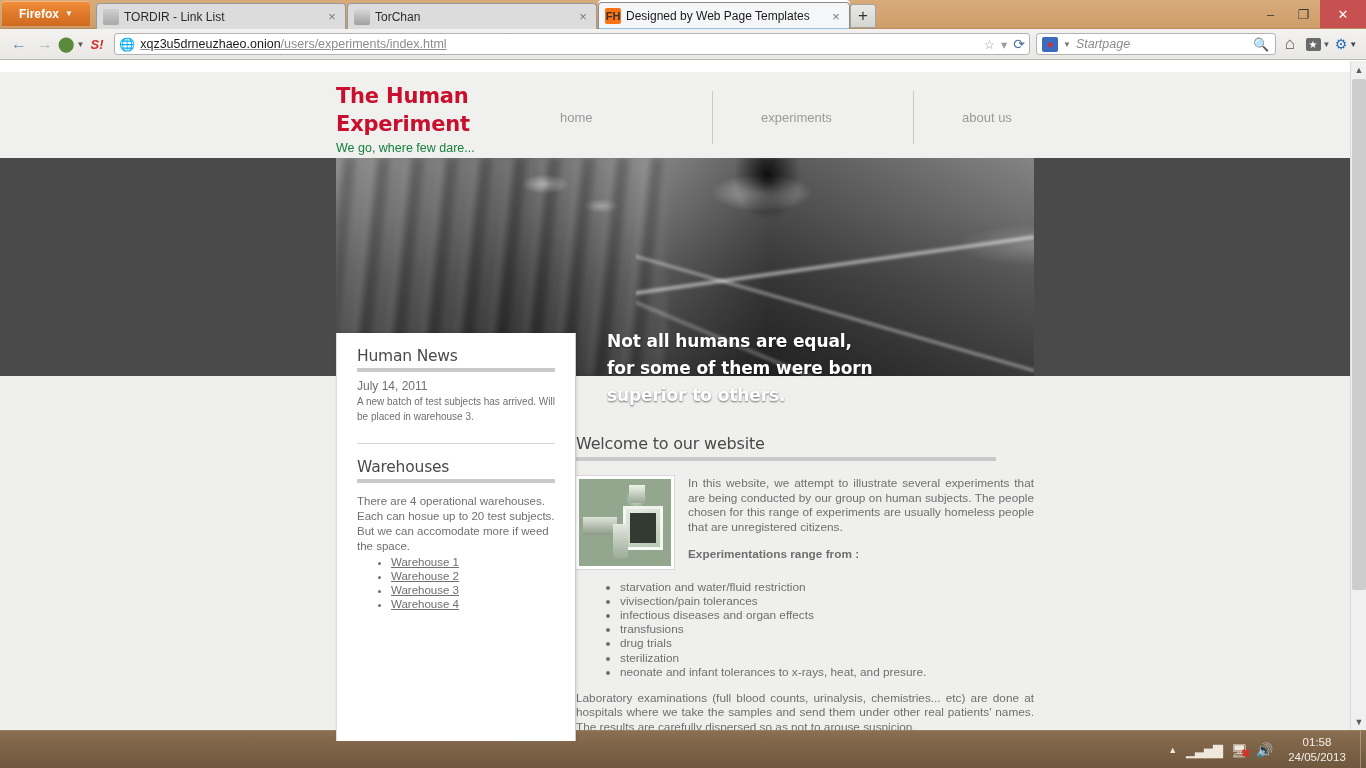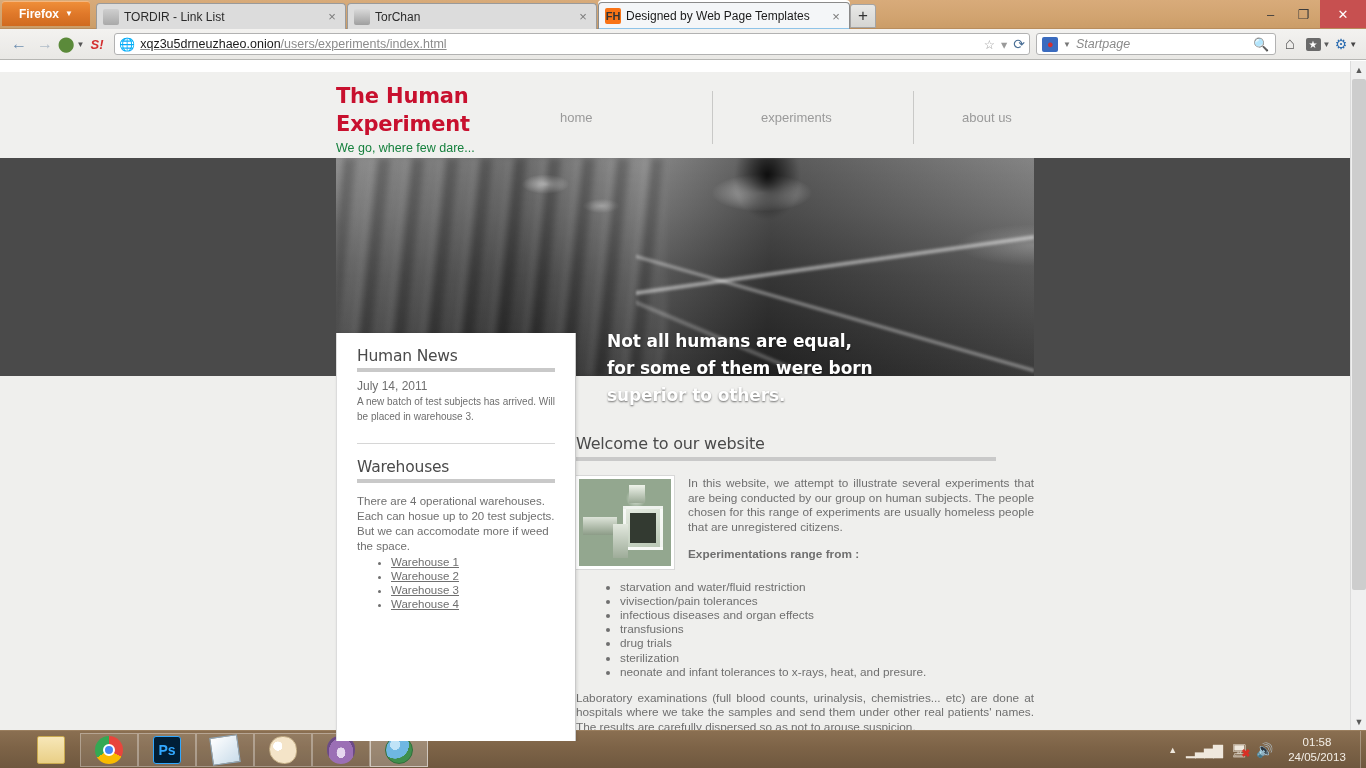--- a/index.html
+++ b/index.html
@@ -460,53 +460,20 @@
 
   </div>
 
   <div class="scrolltrack">
     <div class="scrollarrow up">▲</div>
     <div class="scrollthumb"></div>
     <div class="scrollarrow down">▼</div>
   </div>
 
   <div class="taskbar">
-    <div class="tb-items">
-
-      <div class="tb-item">
-        <span class="tb-ico" style="background:linear-gradient(180deg,#f7e7b8,#e9cf86);border:1px solid #c9a94e;border-radius:2px;display:block;"></span>
-      </div>
-
-      <div class="tb-item open">
-        <span class="tb-ico" style="border-radius:50%;background:conic-gradient(#e8453c 0 33%, #f9bb00 0 66%, #34a853 0 100%);display:block;position:relative;">
-          <span style="position:absolute;inset:8px;border-radius:50%;background:#4285f4;border:2px solid #fff;"></span>
-        </span>
-      </div>
-
-      <div class="tb-item open">
-        <span class="tb-ico" style="background:#001e36;border:1px solid #31a8ff;border-radius:3px;color:#31a8ff;font:bold 14px 'Liberation Sans',sans-serif;display:flex;align-items:center;justify-content:center;">Ps</span>
-      </div>
-
-      <div class="tb-item open">
-        <span class="tb-ico" style="background:linear-gradient(145deg,#ffffff,#c9dcea);border:1px solid #8fa9bd;display:block;transform:rotate(-8deg);"></span>
-      </div>
-
-      <div class="tb-item open">
-        <span class="tb-ico" style="background:radial-gradient(circle at 30% 35%,#fff 0 18%,#f4e4c8 19% 100%);border:1px solid #c8b28a;border-radius:50% 50% 45% 55%;display:block;"></span>
-      </div>
-
-      <div class="tb-item open">
-        <span class="tb-ico" style="background:radial-gradient(ellipse at 50% 60%,#e6d8ef 0 22%,#9b6fb5 23% 62%,#6c4a86 63% 100%);border-radius:45% 45% 50% 50%;display:block;"></span>
-      </div>
-
-      <div class="tb-item active">
-        <span class="tb-ico" style="border-radius:50%;background:radial-gradient(circle at 35% 30%,#bfe3f7 0 20%,#6fb7e2 21% 55%,#3f8f4d 56% 100%);border:1px solid #2f6f3a;display:block;"></span>
-      </div>
-
-    </div>
 
     <div class="tray">
       <span class="t" style="font-size:9px;">▲</span>
       <span class="t" style="letter-spacing:-1px;">▁▃▅▇</span>
       <span class="t" style="position:relative;">
         🖥<span style="position:absolute;right:-3px;bottom:-2px;color:#d93025;font-size:11px;font-weight:bold;">✖</span>
       </span>
       <span class="t" style="font-size:14px;">🔊</span>
     </div>
 

